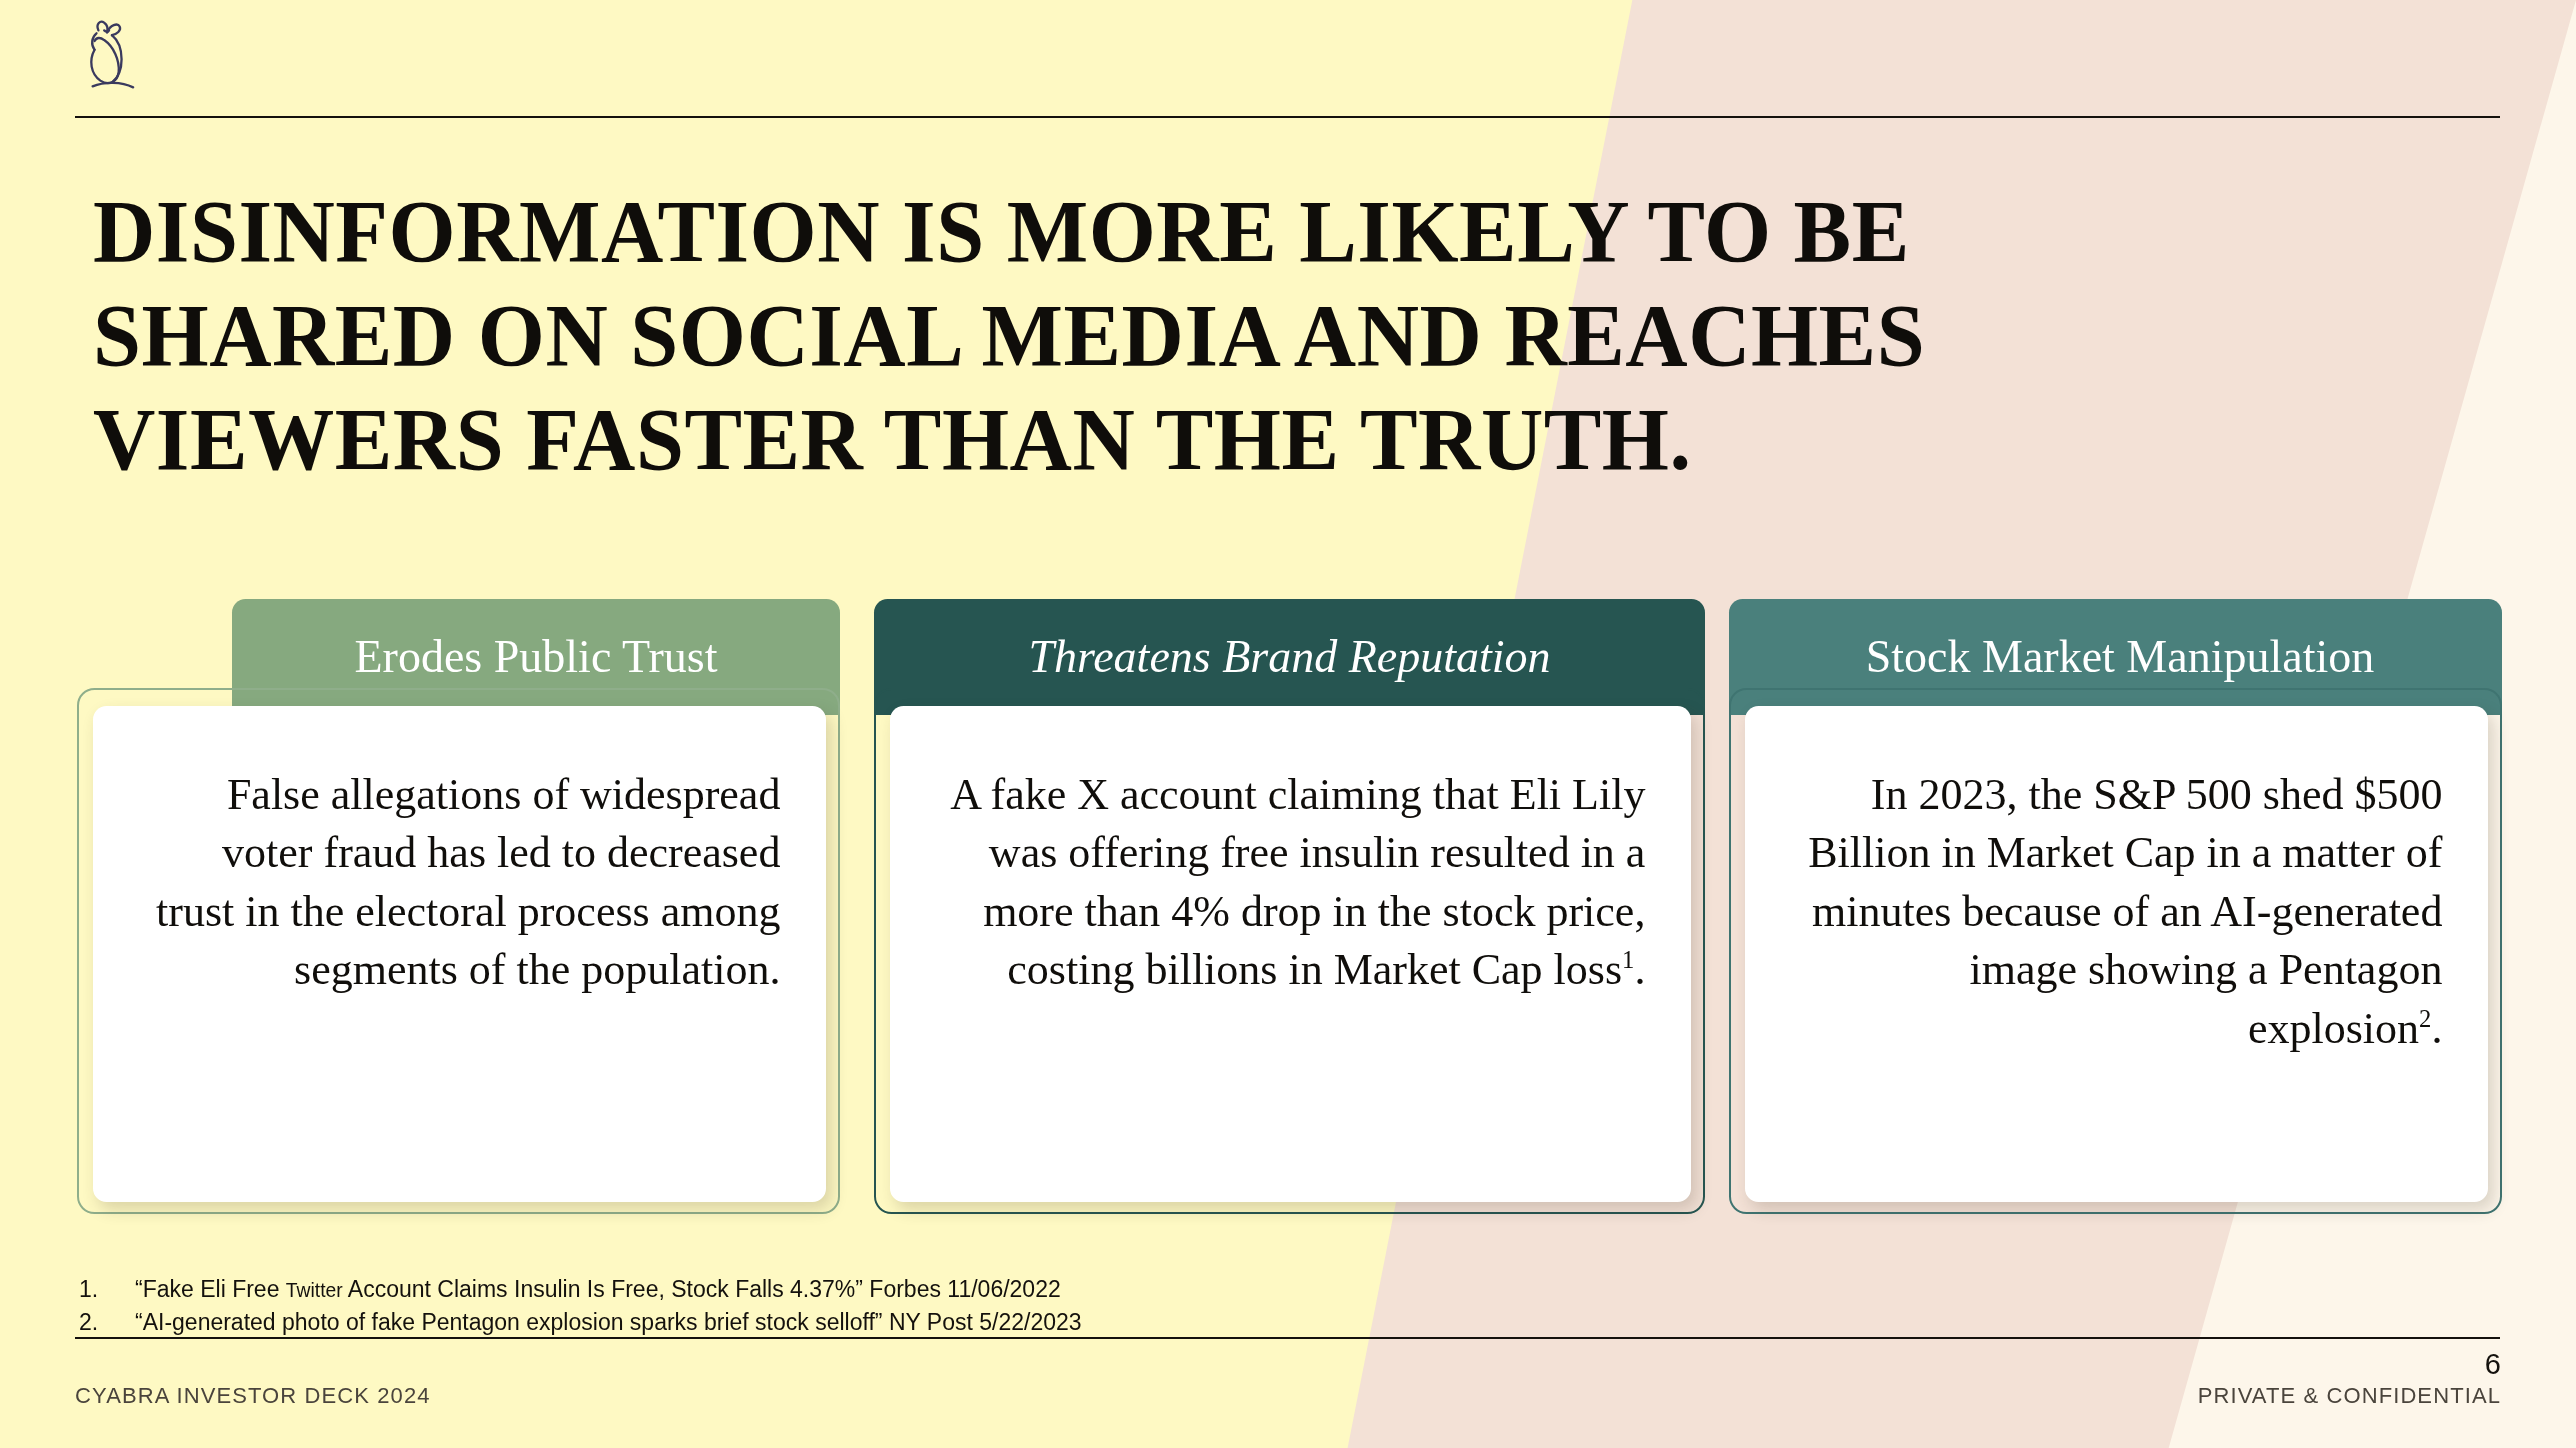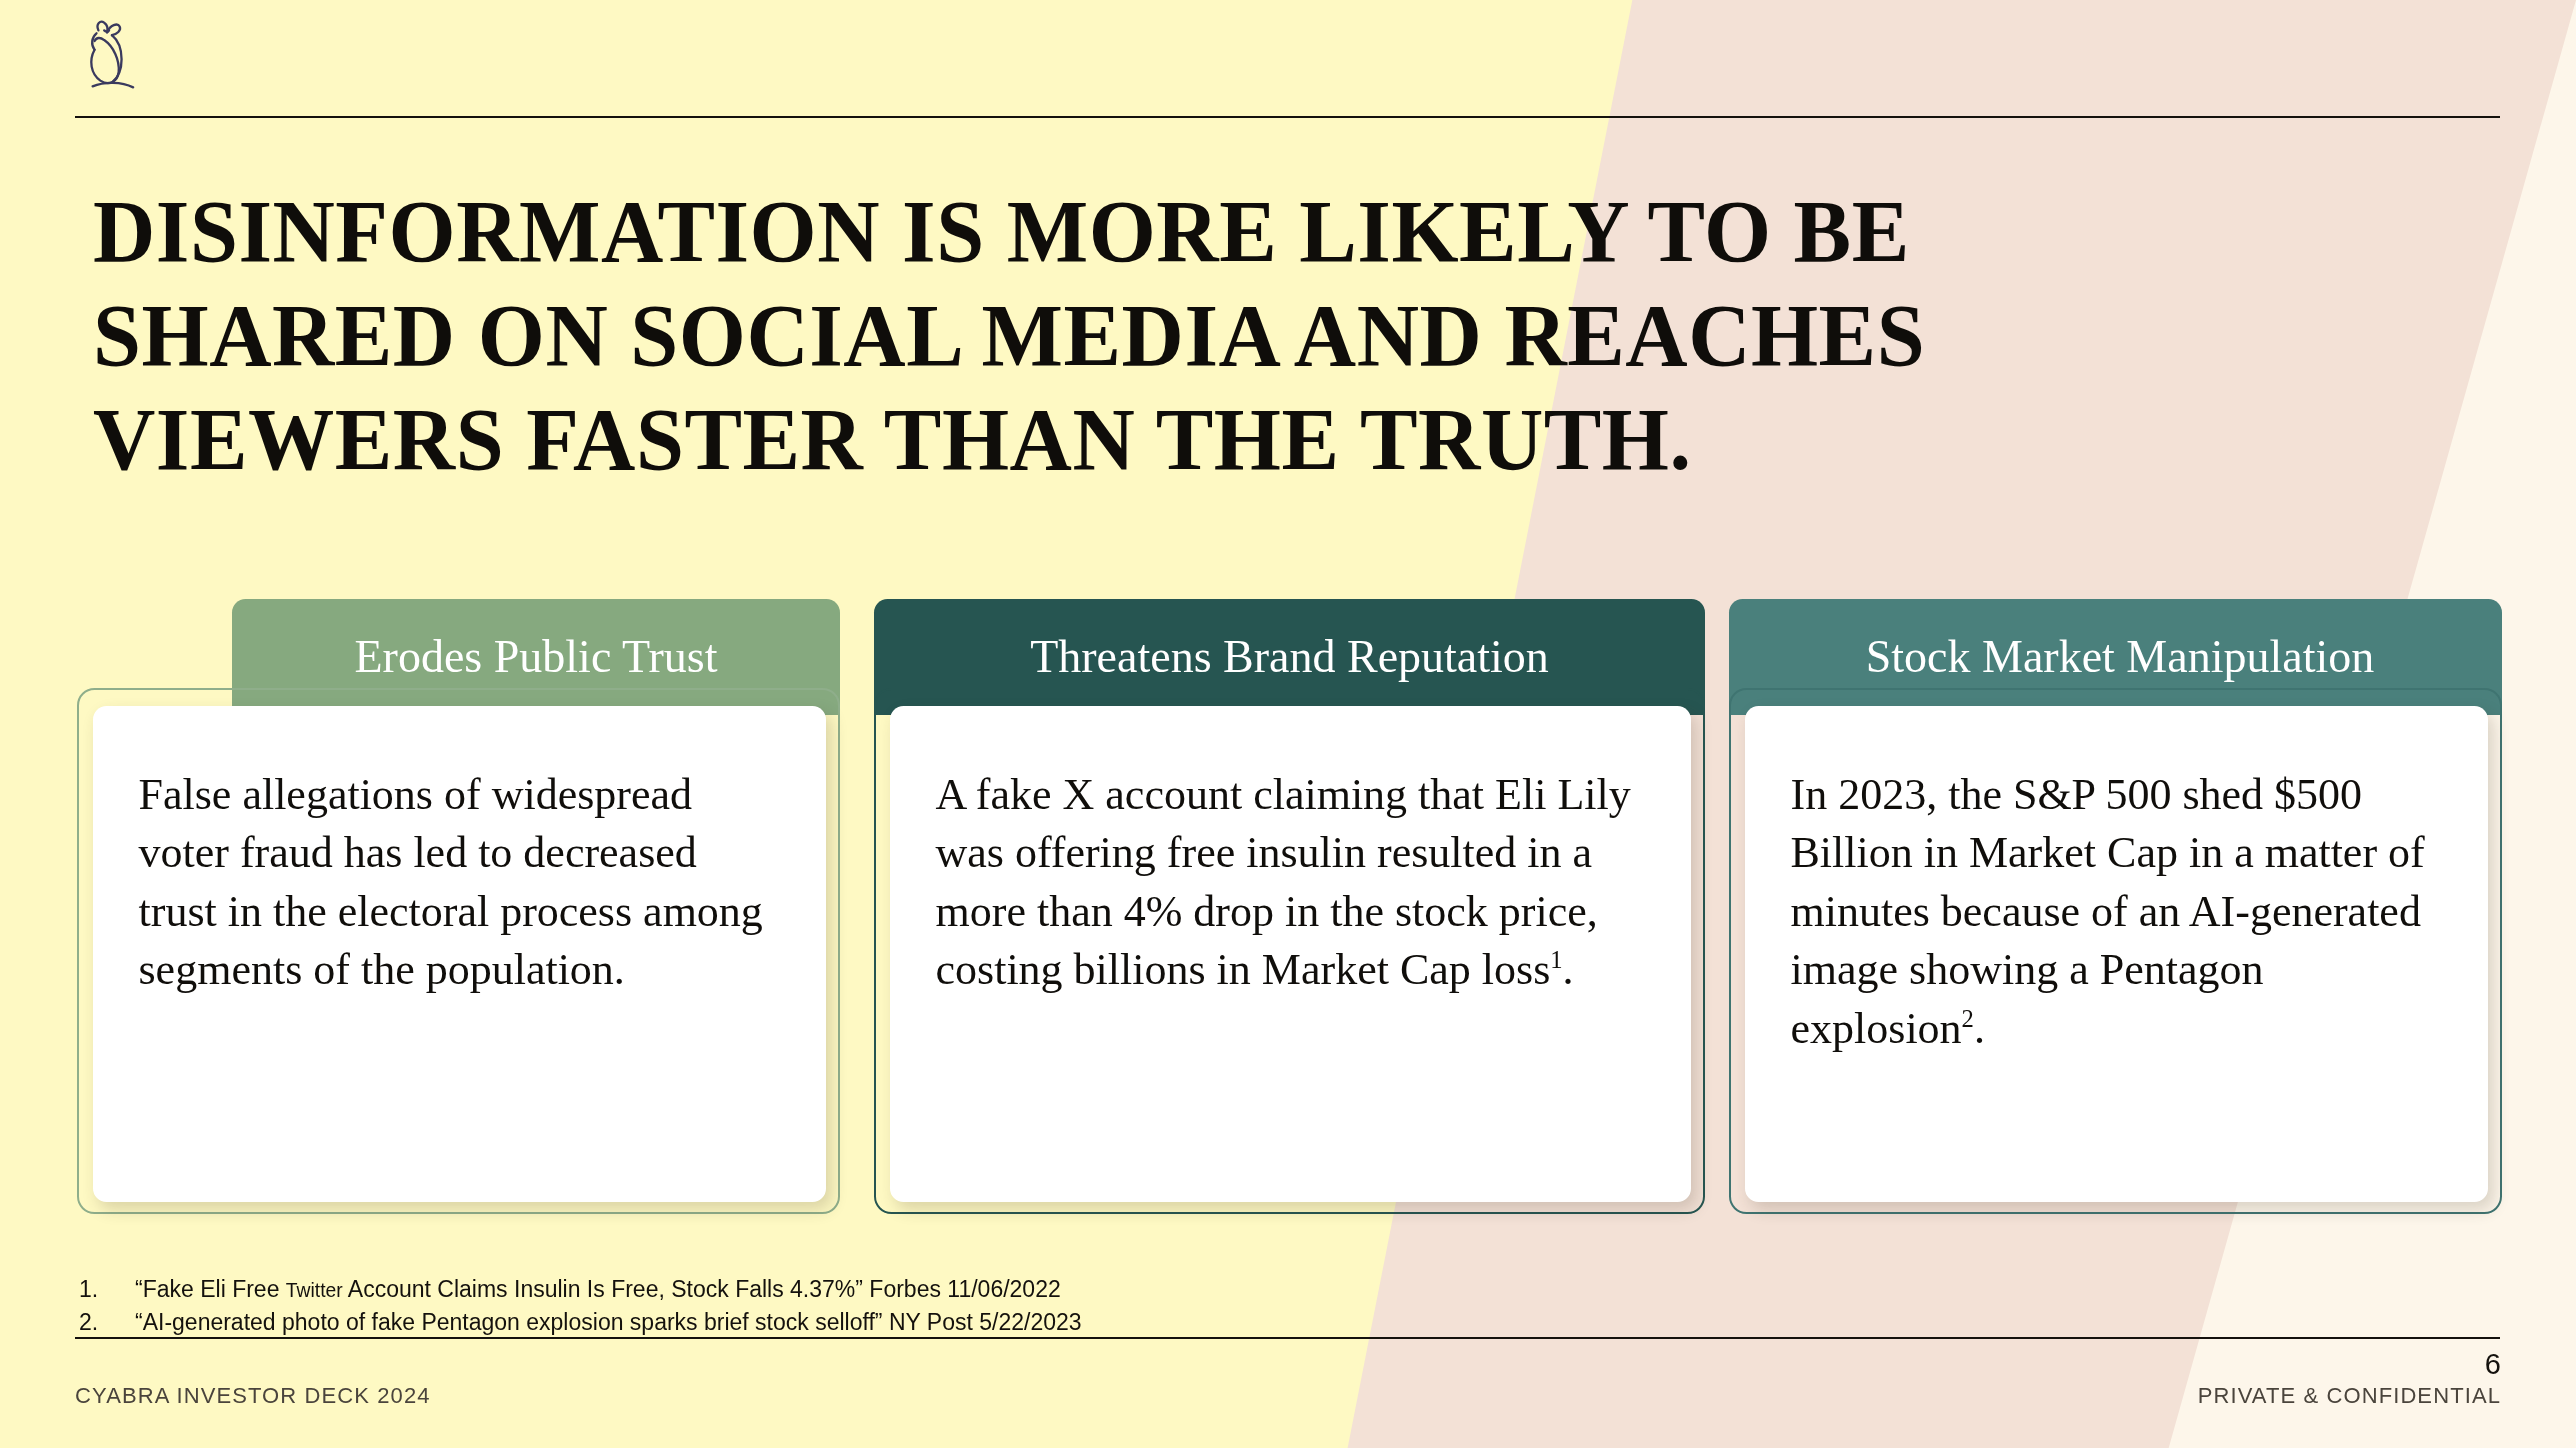--- a/index.html
+++ b/index.html
@@ -66,39 +66,40 @@
     position: absolute;
     left: 0;
     top: 599px;
     width: 2576px;
     height: 695px;
   }
   .card {
     position: absolute;
     top: 0;
     height: 676px;
+    text-align: right;
   }
   .card.c1 { left: 77px;   width: 763px; }
   .card.c2 { left: 874px;  width: 831px; }
   .card.c3 { left: 1729px; width: 773px; }
 
   .card-header {
     position: absolute;
     top: 0;
     height: 116px;
     border-radius: 13.5px 13.5px 0 0;
     display: flex;
     align-items: center;
     justify-content: center;
     z-index: 1;
     box-sizing: border-box;
     padding: 0 23px;
   }
   .card.c1 .card-header { left: 155px; right: 0; }
-  .card.c2 .card-header { left: 0;  right: 0; }
+  .card.c2 .card-header { left: 0;  right: 0; font-style: italic; }
   .card.c3 .card-header { left: 0;  right: 0; padding-left: 32px; }
 
   .card-header-text {
     color: #ffffff;
     font-family: "Liberation Serif", "DejaVu Serif", serif;
     font-size: 46px;
     font-weight: 400;
     line-height: 1;
     white-space: nowrap;
   }

